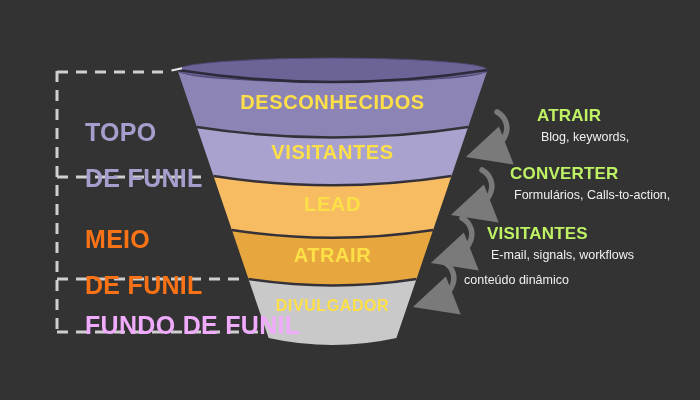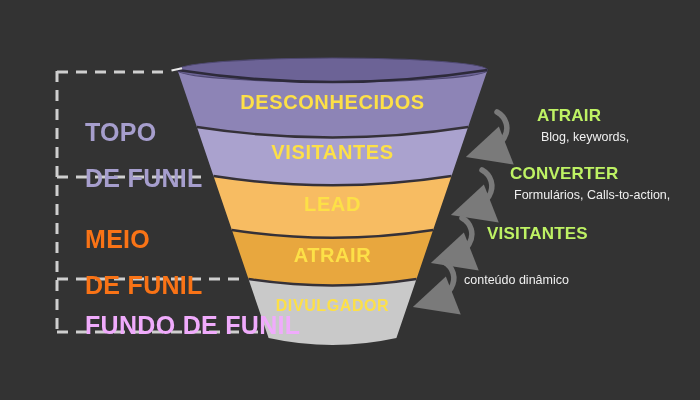--- a/index.html
+++ b/index.html
@@ -113,18 +113,19 @@
   <div class="action action-1">
     <div class="action-title">ATRAIR</div>
     <div class="action-desc">Blog, keywords,</div>
   </div>
   <div class="action action-2">
     <div class="action-title">CONVERTER</div>
     <div class="action-desc">Formulários, Calls-to-action,</div>
   </div>
   <div class="action action-3">
     <div class="action-title">VISITANTES</div>
+    <div class="action-desc">E-mail, signals, workflows</div>
   </div>
   <div class="action action-4">
     <div class="action-desc">conteúdo dinâmico</div>
   </div>
 
 </div>
 
 </body></html>

